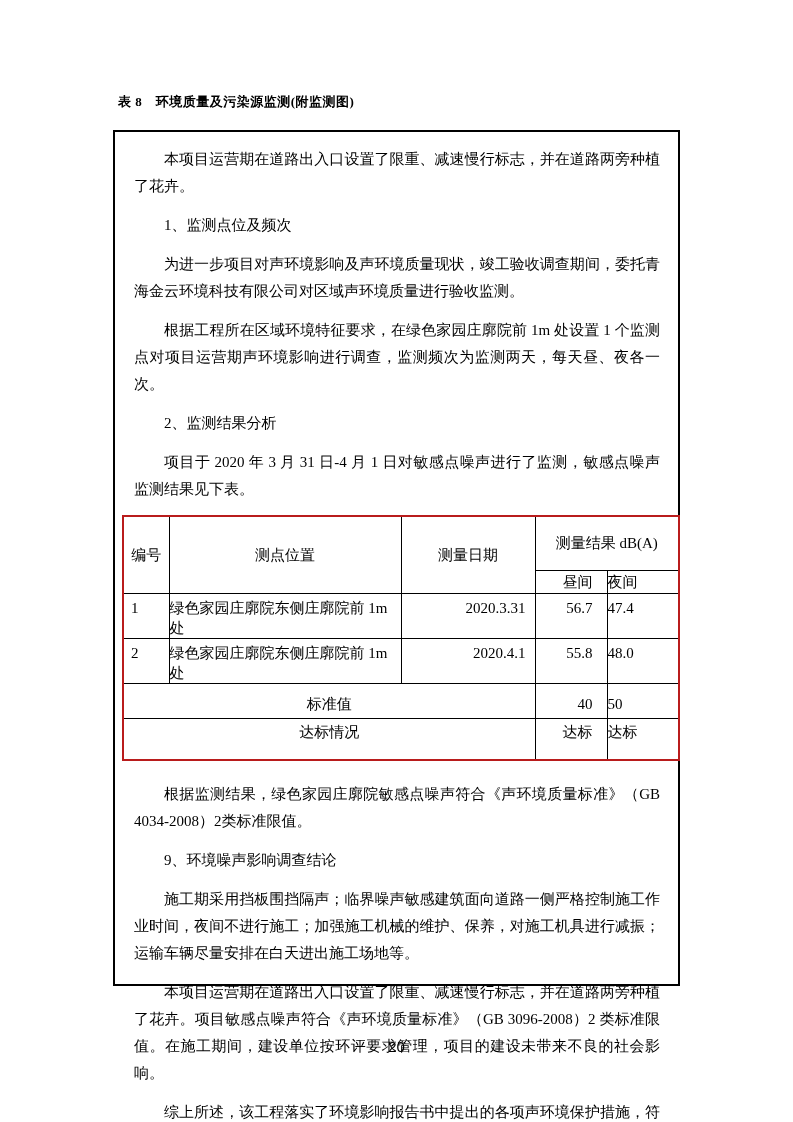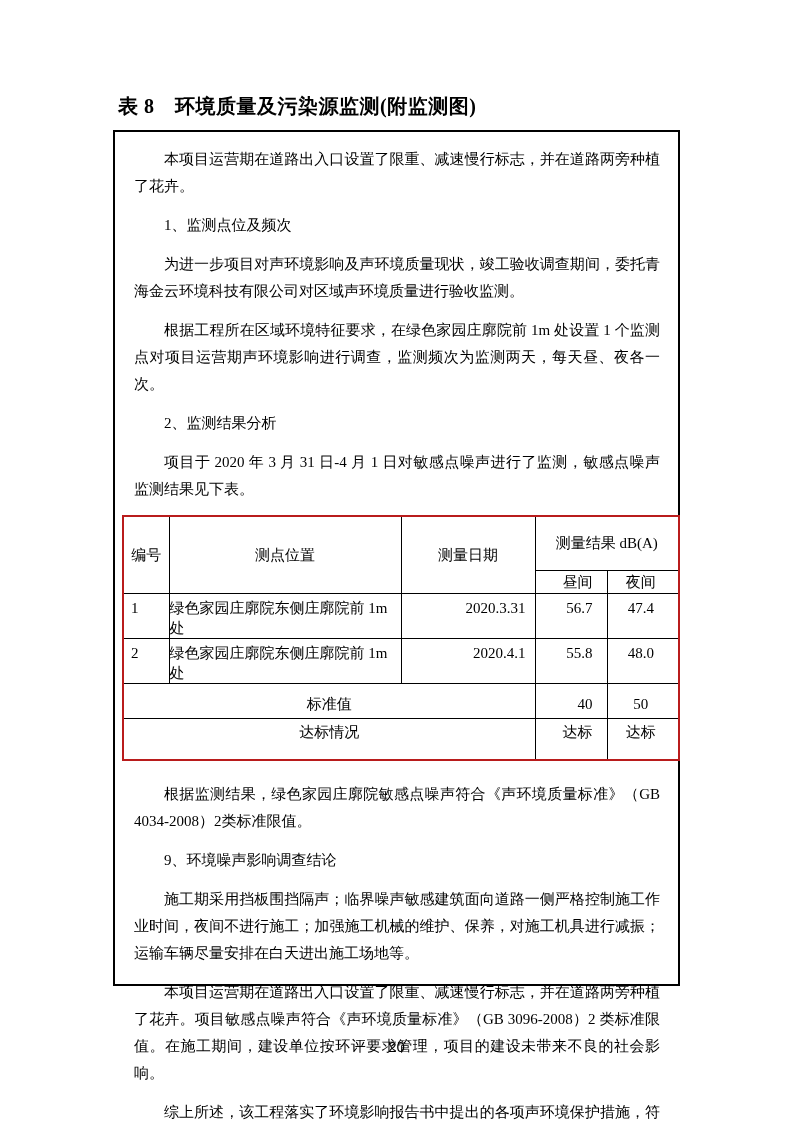--- a/index.html
+++ b/index.html
@@ -11,21 +11,21 @@
     font-family: "Liberation Serif", "DejaVu Serif", serif;
     position: relative;
     overflow: hidden;
   }
   .page { position: absolute; inset: 0; }
 
   .doc-title {
     position: absolute;
     left: 118px; top: 93px;
     margin: 0;
-    font-size: 20px;
+    font-size: 13px;
     font-weight: bold;
     letter-spacing: 0.5px;
     white-space: nowrap;
   }
 
   .content-box {
     position: absolute;
     left: 113px; top: 130px;
     width: 567px; height: 856px;
     border: 2px solid #000000;
@@ -62,21 +62,21 @@
   tr.hrow1 td { height: 54px; text-align: center; vertical-align: middle; }
   tr.hrow2 td { height: 23px; vertical-align: middle; }
   tr.drow  td { height: 40px; vertical-align: top; padding-top: 4px; }
   tr.srow  td { height: 35px; vertical-align: top; padding-top: 10px; }
   tr.crow  td { height: 42px; vertical-align: top; padding-top: 3px; }
 
   .td-no    { text-align: left;  padding-left: 7px !important; }
   .td-loc   { text-align: left; padding-right: 3px !important; }
   .td-date  { text-align: right; padding-right: 9px !important; }
   .td-day   { text-align: right; padding-right: 14px !important; }
-  .td-night { text-align: center; padding-right: 4px !important; }
+  .td-night { text-align: left; padding-right: 4px !important; }
   .td-center { text-align: center; }
 
   .page-number {
     position: absolute;
     left: 0; right: 0;
     top: 1038px;
     text-align: center;
     font-size: 15px;
     font-family: Liberation Sans, sans-serif;
   }

